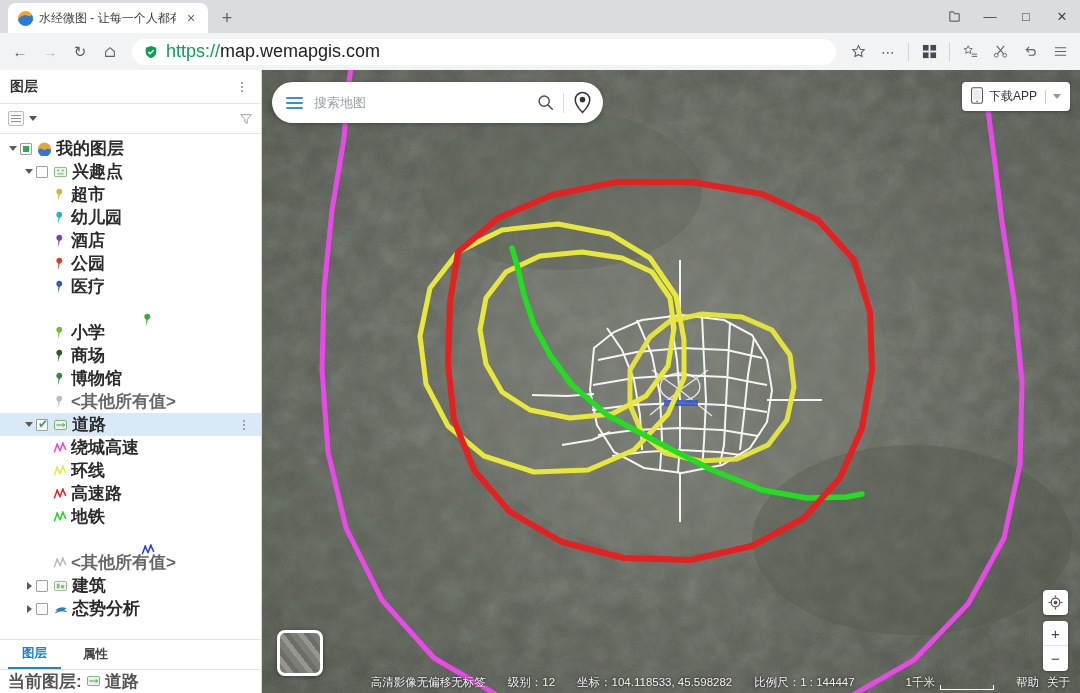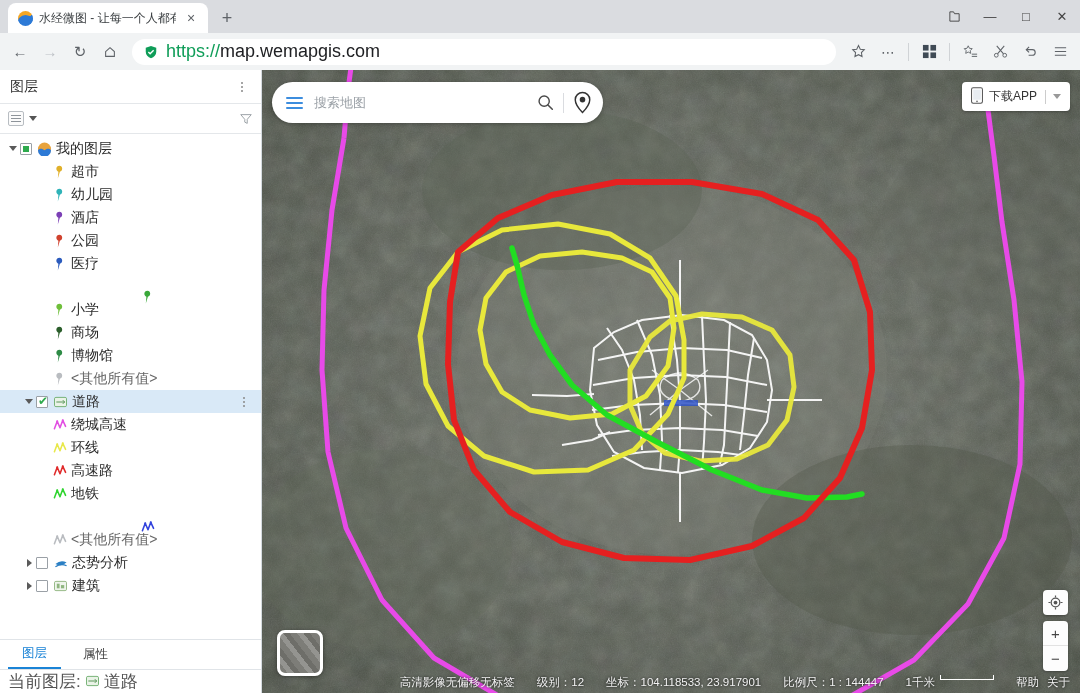--- a/index.html
+++ b/index.html
@@ -71,21 +71,21 @@
   .tbicon {
     width: 28px; height: 28px; display: flex; align-items: center;
     justify-content: center; color: #5f6368; cursor: pointer; font-size: 14px;
   }
   .tb-sep { width:1px; height:18px; background:#d0d3d6; margin:0 4px; }
 
   
   .sidebar {
     position: absolute; left: 0; top: 70px; width: 262px; height: 623px;
     background: #fff; border-right: 1px solid #d5dbe0;
-    display: flex; flex-direction: column;
+    display: flex; flex-direction: column; font-weight: bold;
   }
   .sb-header {
     height: 34px; display: flex; align-items: center; padding: 0 10px;
     border-bottom: 1px solid #e4e7ea; flex: 0 0 34px;
   }
   .sb-title { font-size: 14px; color: #333; }
   .kebab {
     margin-left: auto; width: 18px; height: 18px; display:flex;
     flex-direction: column; align-items: center; justify-content: center;
     gap: 2px; cursor: pointer;
@@ -102,21 +102,21 @@
   }
   .tool-list i { height: 1px; background: #8d9399; display: block; }
   .caret-dn {
     width:0;height:0;border-left:4px solid transparent;border-right:4px solid transparent;
     border-top:5px solid #555; margin-left:5px; cursor:pointer;
   }
   .funnel { margin-left:auto; width:14px;height:14px; cursor:pointer; }
 
   .tree { flex: 1 1 auto; overflow: hidden; padding-top: 3px; }
   .node {
-    display: flex; align-items: center; height: 23px; font-size: 14px;
+    display: flex; align-items: center; height: 23px; font-size: 17px;
     color: #2b2b2b; cursor: pointer; position: relative; white-space: nowrap;
   }
   .node.sel { background: #d9e9f7; }
   .twisty {
     width: 14px; flex:0 0 14px; display: flex; align-items: center; justify-content: center;
   }
   .twisty i {
     width:0;height:0;border-left:4px solid transparent;border-right:4px solid transparent;
     border-top:5px solid #5a5a5a;
   }
@@ -197,21 +197,21 @@
   .mc-group { border-radius: 4px; overflow: hidden; box-shadow: 0 1px 3px rgba(0,0,0,.35); }
   .mc-group .mc-btn { box-shadow: none; }
   .mc-group .mc-btn:first-child { border-bottom: 1px solid #e2e2e2; }
 
   .mapstatus {
     position: absolute; left: 0; bottom: 0; width: 818px; height: 21px;
     display: flex; align-items: center; gap: 22px; padding: 0 10px;
     font-size: 11.5px; color: #f2f2f2; text-shadow: 0 0 3px rgba(0,0,0,.95);
     z-index: 5; justify-content: flex-end;
   }
-  .scalebar-wrap { display:flex; align-items:flex-start; gap:5px; }
+  .scalebar-wrap { display:flex; align-items:flex-end; gap:5px;margin-left:29px; }
   .scalebar {
     width: 54px; height: 5px; border: 1px solid #fff; border-top: 0;
   }
   .ms-links { display:flex; gap:8px; }
   .ms-links span { cursor:pointer; }
 </style>
 </head>
 <body>
 
 <div id="app">
@@ -324,20 +324,35 @@
           </span>
           <span class="cbox partial"></span>
           <span class="ico">
             <svg width="15" height="14" viewBox="0 0 16 15">
               <circle cx="8" cy="7.5" r="7" fill="#e8a33d"></circle>
               <path d="M1 8.8a7 7 0 0 0 14 0c-2.6-2.6-5-1.2-7 0-2-1.2-4.4-2.6-7 0z" fill="#2d7ad6"></path>
             </svg>
           </span>
           <span class="nlabel">我的图层</span>
         </div>
+        <div class="node" style="padding-left: 22px;">
+          <span class="twisty">
+            <i></i>
+          </span>
+          <span class="cbox"></span>
+          <span class="ico">
+            <svg width="13" height="12" viewBox="0 0 14 13">
+              <rect x="0.5" y="1.5" width="13" height="10" rx="1.5" fill="#f0f5ee" stroke="#7bb86f"></rect>
+              <circle cx="4.5" cy="5" r="1.1" fill="#7bb86f"></circle>
+              <circle cx="9.5" cy="5" r="1.1" fill="#7bb86f"></circle>
+              <path d="M3.5 8.5h7" stroke="#7bb86f" stroke-width="1.2"></path>
+            </svg>
+          </span>
+          <span class="nlabel">兴趣点</span>
+        </div>
         <div class="node" style="padding-left: 38px;">
           <span class="twisty"></span>
           <span class="ico">
             <svg width="13" height="14" viewBox="0 0 14 15">
               <path d="M7 0.8c-2 0-3.4 1.4-3.4 3.2 0 1.5 1 2.6 2.2 3.1L5.2 14.4 7.4 7.2c1.3-.4 2.5-1.6 2.5-3.2C9.9 2.2 8.7.8 7 .8z" fill="#e0b02a"></path>
             </svg>
           </span>
           <span class="nlabel">超市</span>
         </div>
         <div class="node" style="padding-left: 38px;">
@@ -504,40 +519,40 @@
             </svg>
           </span>
           <span class="nlabel" style="color: rgb(102, 102, 102);">&lt;其他所有值&gt;</span>
         </div>
         <div class="node" style="padding-left: 22px;">
           <span class="twisty collapsed">
             <i></i>
           </span>
           <span class="cbox"></span>
           <span class="ico">
-            <svg width="14" height="13" viewBox="0 0 15 14">
-              <path d="M1.5 8.5q6-5 12-1.5-6 5-12 1.5z" fill="#2b7fc4"></path>
-              <path d="M1.5 11.5q6-4 12-1" fill="none" stroke="#2b7fc4" stroke-width="1.4"></path>
-            </svg>
-          </span>
-          <span class="nlabel">态势分析</span>
-        </div>
-        <div class="node" style="padding-left: 22px;">
-          <span class="twisty collapsed">
-            <i></i>
-          </span>
-          <span class="cbox"></span>
-          <span class="ico">
             <svg width="13" height="12" viewBox="0 0 14 13">
               <rect x="0.5" y="1.5" width="13" height="10" rx="1.5" fill="#eff5ec" stroke="#8fb57f"></rect>
               <rect x="3" y="4" width="3" height="5" fill="#8fb57f"></rect>
               <rect x="7.5" y="5.5" width="3.5" height="3.5" fill="#8fb57f"></rect>
             </svg>
           </span>
           <span class="nlabel">建筑</span>
+        </div>
+        <div class="node" style="padding-left: 22px;">
+          <span class="twisty collapsed">
+            <i></i>
+          </span>
+          <span class="cbox"></span>
+          <span class="ico">
+            <svg width="14" height="13" viewBox="0 0 15 14">
+              <path d="M1.5 8.5q6-5 12-1.5-6 5-12 1.5z" fill="#2b7fc4"></path>
+              <path d="M1.5 11.5q6-4 12-1" fill="none" stroke="#2b7fc4" stroke-width="1.4"></path>
+            </svg>
+          </span>
+          <span class="nlabel">态势分析</span>
         </div>
       </div>
     <div class="sb-tabs" id="sbtabs">
         <div class="sb-tab active">图层</div>
         <div class="sb-tab">属性</div>
       </div>
     <div class="sb-status">
       <span>当前图层:</span>
       <span>
         <svg width="13" height="12" viewBox="0 0 14 13">
@@ -668,21 +683,21 @@
       </div>
       <div class="mc-group">
         <div class="mc-btn">+</div>
         <div class="mc-btn">−</div>
       </div>
     </div>
 
     <div class="mapstatus">
       <span>高清影像无偏移无标签</span>
       <span><span>级别：</span><span>12</span></span>
-      <span><span>坐标：</span><span>104.118533, 23.917901</span></span>
+      <span><span>坐标：</span><span>104.118533, 45.598282</span></span>
       <span><span>比例尺：</span><span>1 : 144447</span></span>
       <span class="scalebar-wrap">
         <span>1千米</span>
         <span class="scalebar"></span>
       </span>
       <span class="ms-links">
         <span>帮助</span>
         <span>关于</span>
       </span>
     </div>

